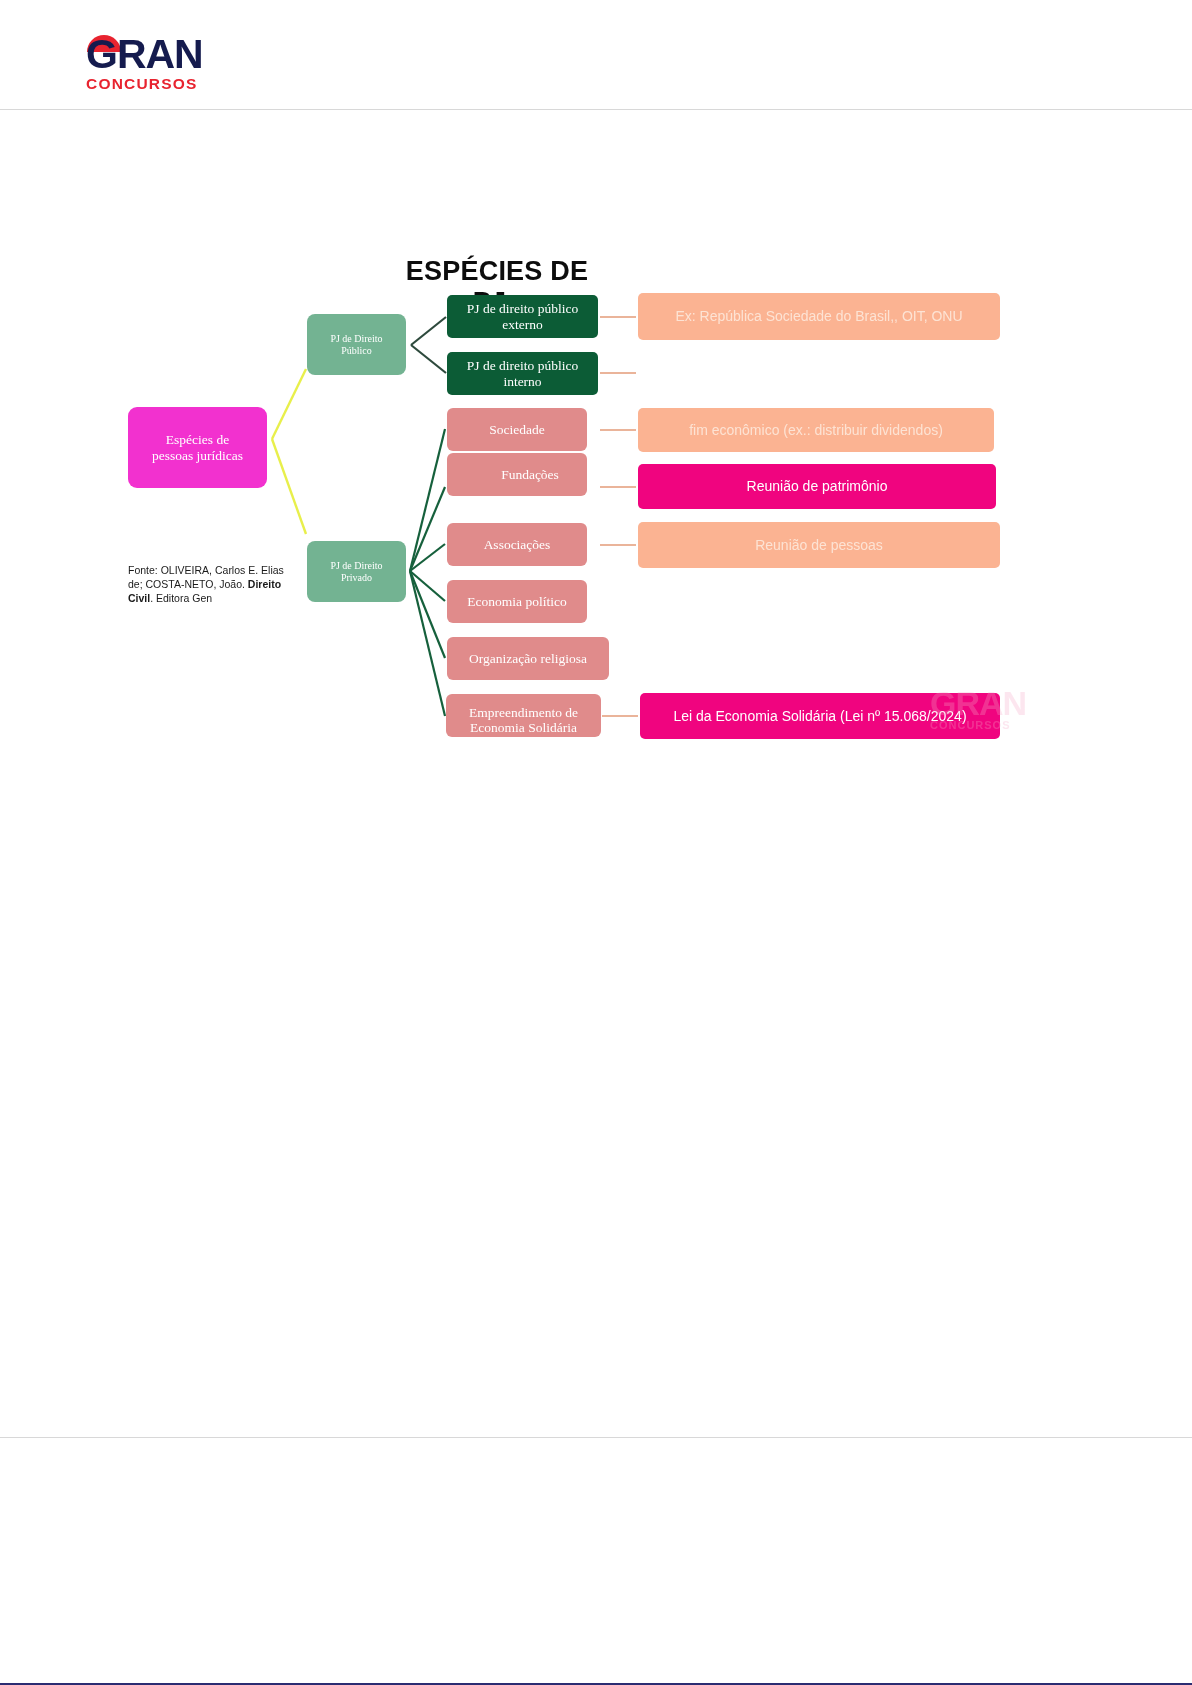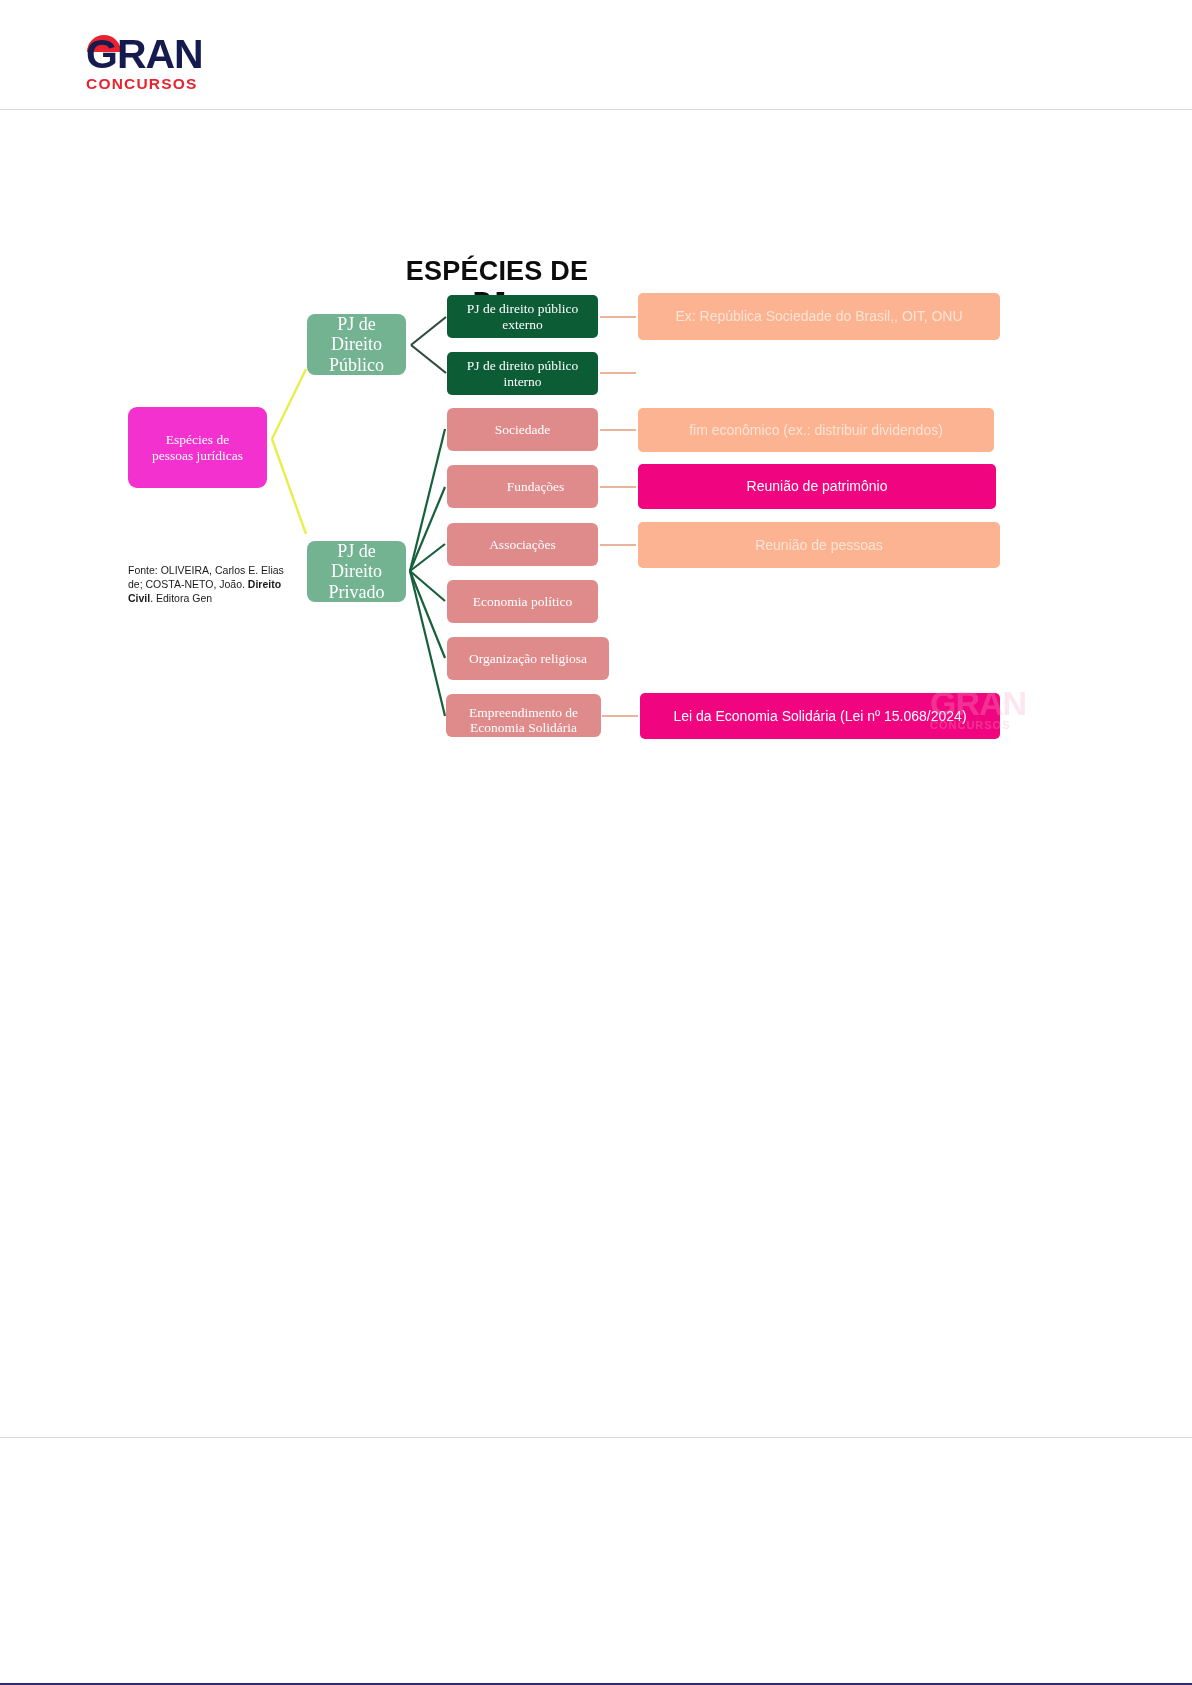--- a/index.html
+++ b/index.html
@@ -133,21 +133,21 @@
     height: 81px;
     background: #f231cf;
     border-radius: 9px;
     font-size: 13.5px;
   }
 
   
   .node-branch {
     background: #73b392;
     border-radius: 8px;
-    font-size: 18px;
+    font-size: 10px;
     width: 99px;
     height: 61px;
     left: 307px;
   }
   .node-branch.public  { top: 205px; }
   .node-branch.private { top: 432px; }
 
   
   .node-darkgreen {
     background: #0c5c36;
@@ -159,25 +159,25 @@
   }
   .node-darkgreen.r1 { top: 186px; }
   .node-darkgreen.r2 { top: 243px; }
 
   
   .node-rose {
     background: #e08b8b;
     border-radius: 6px;
     font-size: 13.5px;
     left: 447px;
-    width: 151px;
+    width: 140px;
     height: 43px;
   }
   .node-rose.r3 { top: 299px; }
-  .node-rose.r4 { top: 356px; padding-left: 32px; }
+  .node-rose.r4 { top: 344px; padding-left: 32px; }
   .node-rose.r5 { top: 414px; }
   .node-rose.r6 { top: 471px; }
   .node-rose.r7 { top: 528px; width: 162px;}
   .node-rose.r8 { top: 585px; width: 155px; left: 446px; align-items: flex-end;}
 
   
   .detail {
     position: absolute;
     box-sizing: border-box;
     display: flex;

